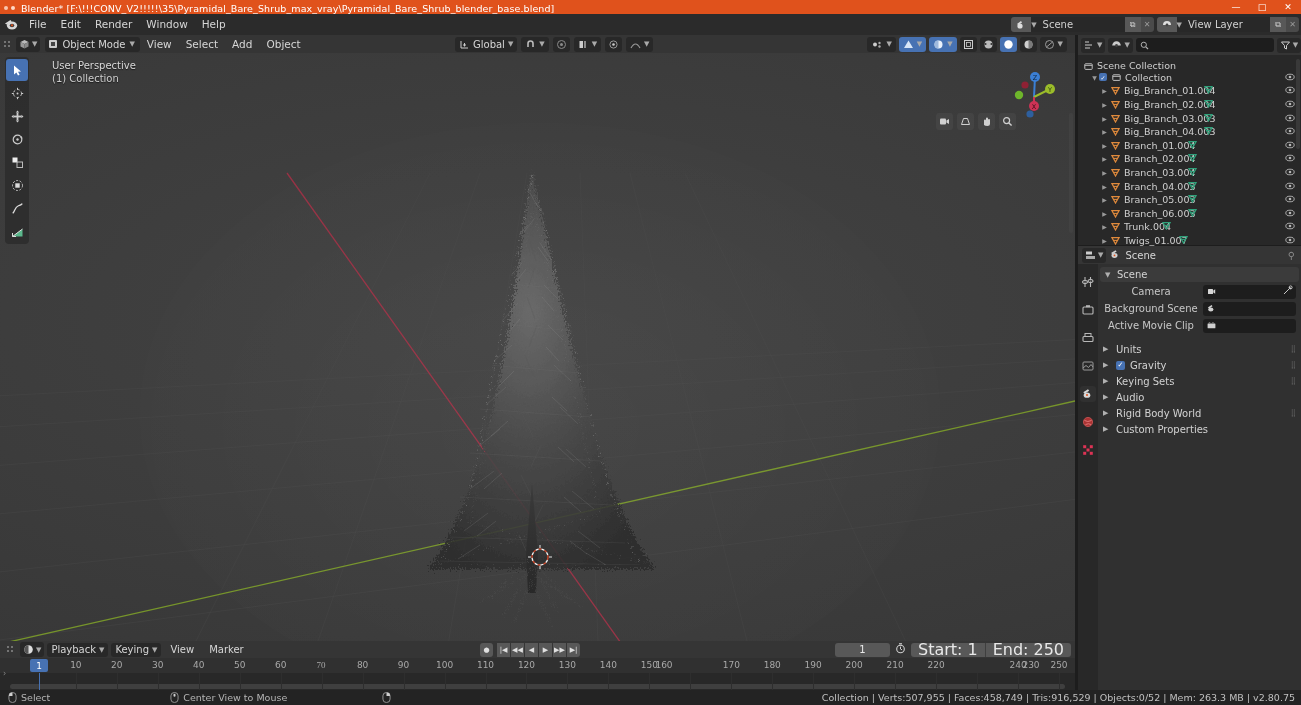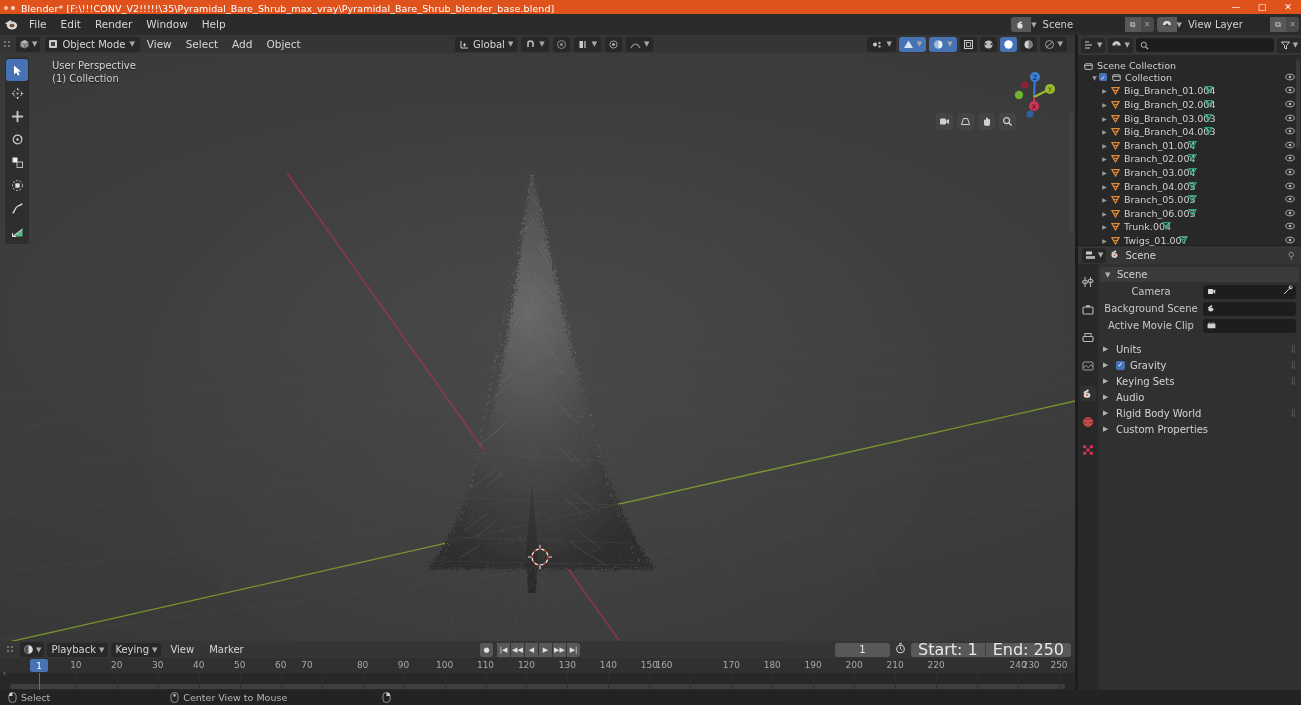--- a/index.html
+++ b/index.html
@@ -1179,21 +1179,21 @@
       </div>
     </div>
 
     <div class="tl-ruler" id="tl-ruler">
         <div class="tick" style="left: 75.8675px;">10</div>
         <div class="tick" style="left: 116.831px;">20</div>
         <div class="tick" style="left: 157.795px;">30</div>
         <div class="tick" style="left: 198.759px;">40</div>
         <div class="tick" style="left: 239.723px;">50</div>
         <div class="tick" style="left: 280.687px;">60</div>
-        <div class="tick" style="left: 307px;">70</div>
+        <div class="tick" style="left: 321px; font-family: Liberation Serif, serif;">70</div>
         <div class="tick" style="left: 362.614px;">80</div>
         <div class="tick" style="left: 403.578px;">90</div>
         <div class="tick" style="left: 444.542px;">100</div>
         <div class="tick" style="left: 485.506px;">110</div>
         <div class="tick" style="left: 526.47px;">120</div>
         <div class="tick" style="left: 567.434px;">130</div>
         <div class="tick" style="left: 608.398px;">140</div>
         <div class="tick" style="left: 649.361px;">150</div>
         <div class="tick" style="left: 664px;">160</div>
         <div class="tick" style="left: 731.289px;">170</div>
@@ -1253,15 +1253,16 @@
           <rect x="3.4" y="1.8" width="2.2" height="3.4" rx="1.1" fill="#cfcfcf"></rect>
         </svg>
       <span>Center View to Mouse</span>
     </div>
     <div class="sb-item" style="margin-left:95px;">
       <svg class="sb-mouse" viewBox="0 0 9 12">
           <rect x="0.6" y="0.6" width="7.8" height="10.8" rx="3.6" fill="none" stroke="#9a9a9a" stroke-width="1"></rect>
           <path d="M8.4 4.4 L4.5 4.4 L4.5 0.6 A3.8 3.8 0 0 1 8.4 4.4 Z" fill="#cfcfcf"></path>
         </svg>
     </div>
+    <div class="sb-right">Collection | Verts:507,955 | Faces:458,749 | Tris:916,529 | Objects:0/52 | Mem: 263.3 MB | v2.80.75</div>
   </div>
 
 </div>
 
 </body></html>

